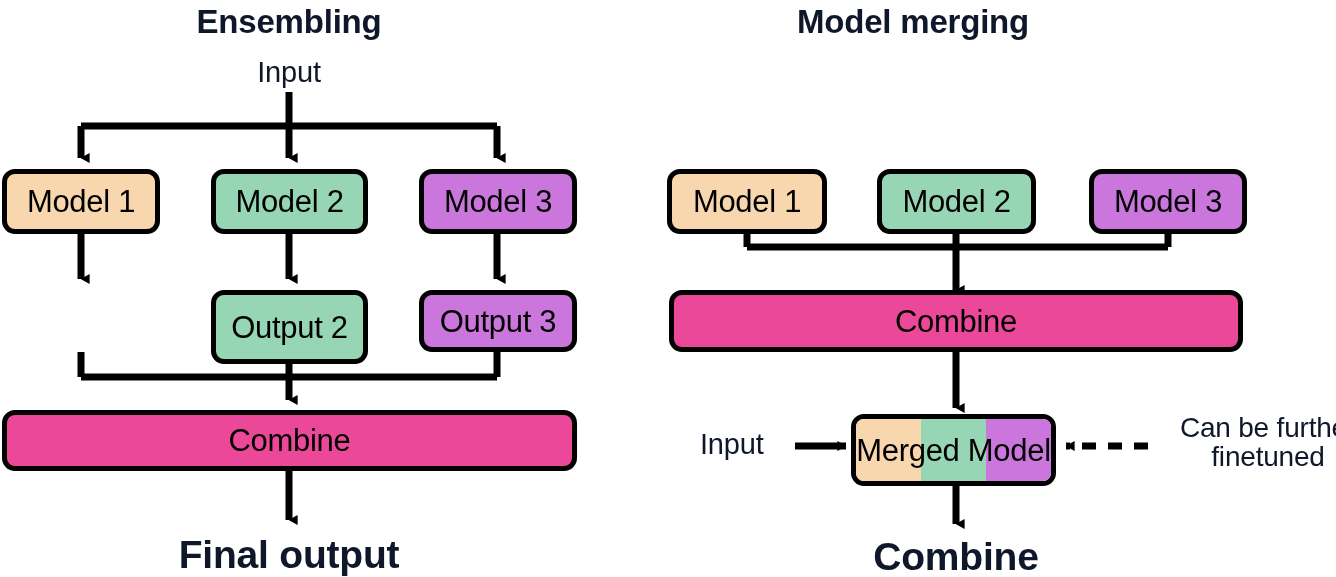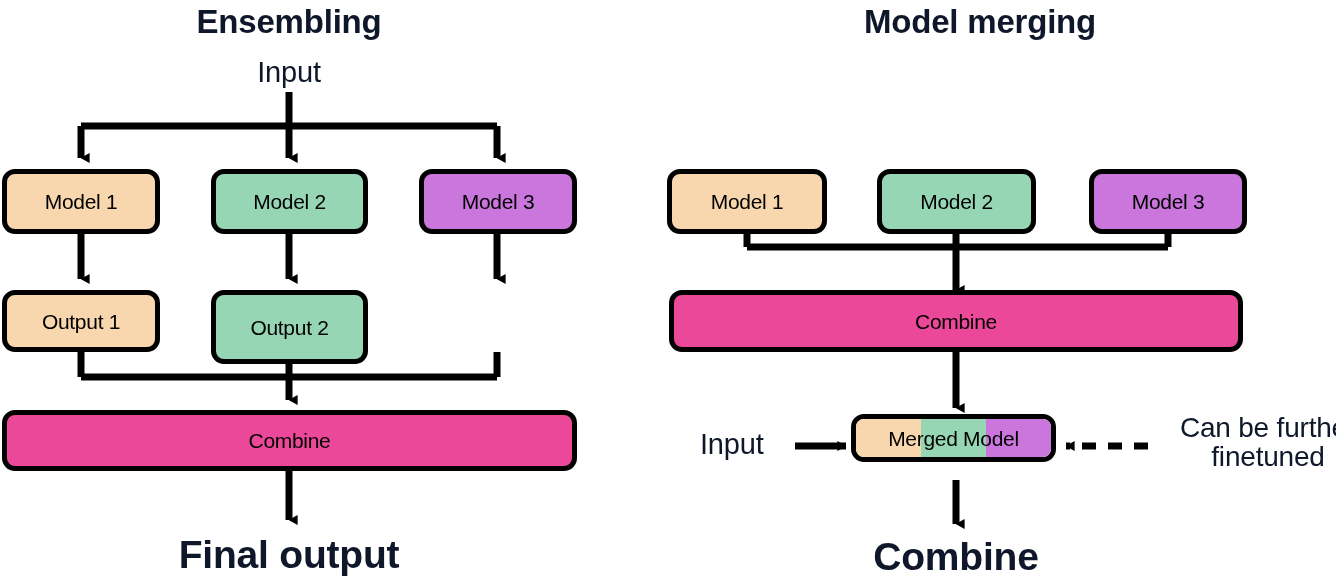--- a/index.html
+++ b/index.html
@@ -30,21 +30,21 @@
     border-radius: 13px;
     display: flex;
     align-items: center;
     justify-content: center;
     overflow: hidden;
   }
   .node .node-label {
     position: relative;
     z-index: 3;
     font-family: "Liberation Sans Narrow", "Liberation Sans", sans-serif;
-    font-size: 21px;
+    font-size: 31px;
     font-weight: 400;
     color: #000000;
     letter-spacing: -0.3px;
     white-space: nowrap;
     line-height: 1;
   }
   .node.plain {
     background: #ec4899;
   }
   .stripes {
@@ -149,50 +149,50 @@
   <div class="node" style="left:2px; top:169px; width:158px; height:65px; background:#F9D7AE;">
     <span class="node-label">Model 1</span>
   </div>
   <div class="node" style="left:211px; top:169px; width:157px; height:65px; background:#97D6B4;">
     <span class="node-label">Model 2</span>
   </div>
   <div class="node" style="left:419px; top:169px; width:158px; height:65px; background:#CB76DD;">
     <span class="node-label">Model 3</span>
   </div>
 
-  <div class="node" style="left:2px; top:290px; width:158px; height:62px; background:#F9D7AE;">
-    <span class="node-label">Output 1</span>
-  </div>
   <div class="node" style="left:211px; top:290px; width:157px; height:74px; background:#97D6B4;">
     <span class="node-label">Output 2</span>
   </div>
+  <div class="node" style="left:419px; top:290px; width:158px; height:62px; background:#CB76DD;">
+    <span class="node-label">Output 3</span>
+  </div>
 
   <div class="node plain" style="left:2px; top:410px; width:575px; height:61px;">
     <span class="node-label">Combine</span>
   </div>
 
   <div class="free-label boldw center-x" style="left:289px; top:535px;">Final output</div>
 
-  <div class="free-label title center-x" style="left:980px; top:5px;">Model merging</div>
+  <div class="free-label title center-x" style="left:913px; top:5px;">Model merging</div>
 
   <div class="node" style="left:667px; top:169px; width:160px; height:65px; background:#F9D7AE;">
     <span class="node-label">Model 1</span>
   </div>
   <div class="node" style="left:877px; top:169px; width:159px; height:65px; background:#97D6B4;">
     <span class="node-label">Model 2</span>
   </div>
   <div class="node" style="left:1089px; top:169px; width:158px; height:65px; background:#CB76DD;">
     <span class="node-label">Model 3</span>
   </div>
 
   <div class="node plain" style="left:669px; top:290px; width:574px; height:62px;">
     <span class="node-label">Combine</span>
   </div>
 
-  <div class="node" style="left:851px; top:414px; width:205px; height:48px; background:#ffffff;">
+  <div class="node" style="left:851px; top:414px; width:205px; height:72px; background:#ffffff;">
     <span class="stripes">
       <span style="background:#F9D7AE;"></span>
       <span style="background:#97D6B4;"></span>
       <span style="background:#CB76DD;"></span>
     </span>
     <span class="node-label">Merged Model</span>
   </div>
 
   <div class="free-label plainw" style="left:700px; top:430px;">Input</div>
 

